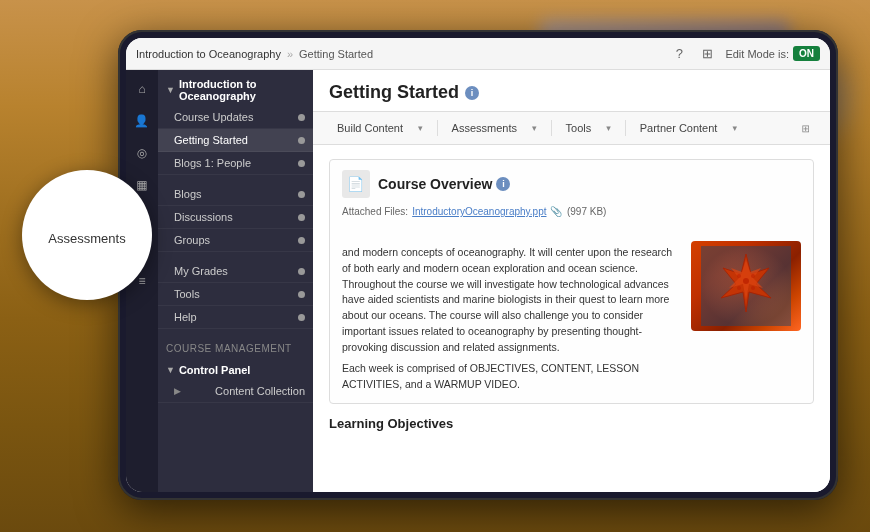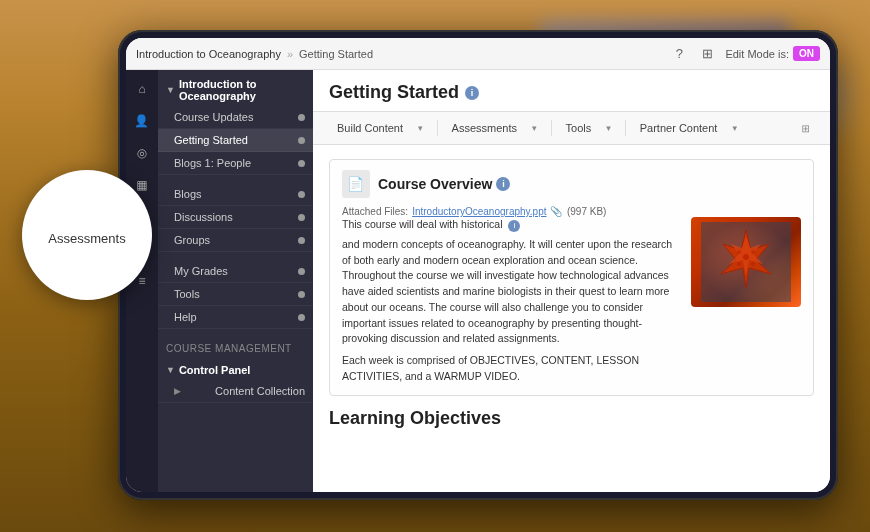--- a/index.html
+++ b/index.html
@@ -170,21 +170,21 @@
     }
 
     .edit-mode-toggle {
       display: flex;
       align-items: center;
       gap: 4px;
       font-size: 11px;
     }
 
     .toggle-on {
-      background: #d946ef;
+      background: #15803d;
       color: white;
       padding: 2px 6px;
       border-radius: 3px;
       font-size: 10px;
       font-weight: bold;
     }
 
     .icon-btn {
       width: 20px;
       height: 20px;
@@ -404,21 +404,21 @@
       font-weight: bold;
       color: #222;
       display: flex;
       align-items: center;
       gap: 4px;
     }
 
     .attached-files {
       font-size: 10px;
       color: #666;
-      margin-bottom: 0;
+      margin-bottom: 24px;
       display: flex;
       align-items: center;
       gap: 4px;
     }
 
     .file-link {
       color: #4a7ec7;
       text-decoration: underline;
       font-size: 10px;
     }
@@ -448,21 +448,21 @@
     
     .starfish-container {
       position: absolute;
       inset: 0;
       display: flex;
       align-items: center;
       justify-content: center;
     }
 
     .section-title {
-      font-size: 18px;
+      font-size: 13px;
       font-weight: bold;
       color: #222;
       margin: 10px 0 5px 0;
     }
 
     .toolbar-page-btn {
       font-size: 10px;
       color: #888;
       cursor: pointer;
       padding: 2px 4px;
@@ -622,24 +622,20 @@
 
             <div class="attached-files">
               <span>Attached Files:</span>
               <span class="file-link">IntroductoryOceanography.ppt</span>
               <span>📎</span>
               <span>(997 KB)</span>
             </div>
 
             <div class="content-text-area">
               <div class="content-text">
-                <p>
-                  <span>This course will deal with historical</span>
-                  <span class="info-icon" style="display:inline-flex; width:12px; height:12px; font-size:8px; margin-left:3px;">i</span>
-                </p>
                 <p style="margin-top: 4px;">and modern concepts of oceanography. It will center upon the research of both early and modern ocean exploration and ocean science. Throughout the course we will investigate how technological advances have aided scientists and marine biologists in their quest to learn more about our oceans. The course will also challenge you to consider important issues related to oceanography by presenting thought-provoking discussion and related assignments.</p>
                 <p style="margin-top: 6px;">Each week is comprised of OBJECTIVES, CONTENT, LESSON ACTIVITIES, and a WARMUP VIDEO.</p>
               </div>
               <div class="content-image">
 
                 <div class="starfish-container">
                   <svg width="90" height="80" viewBox="0 0 90 80">
 
                     <defs>
                       <radialGradient id="bgGrad" cx="50%" cy="50%" r="50%">

